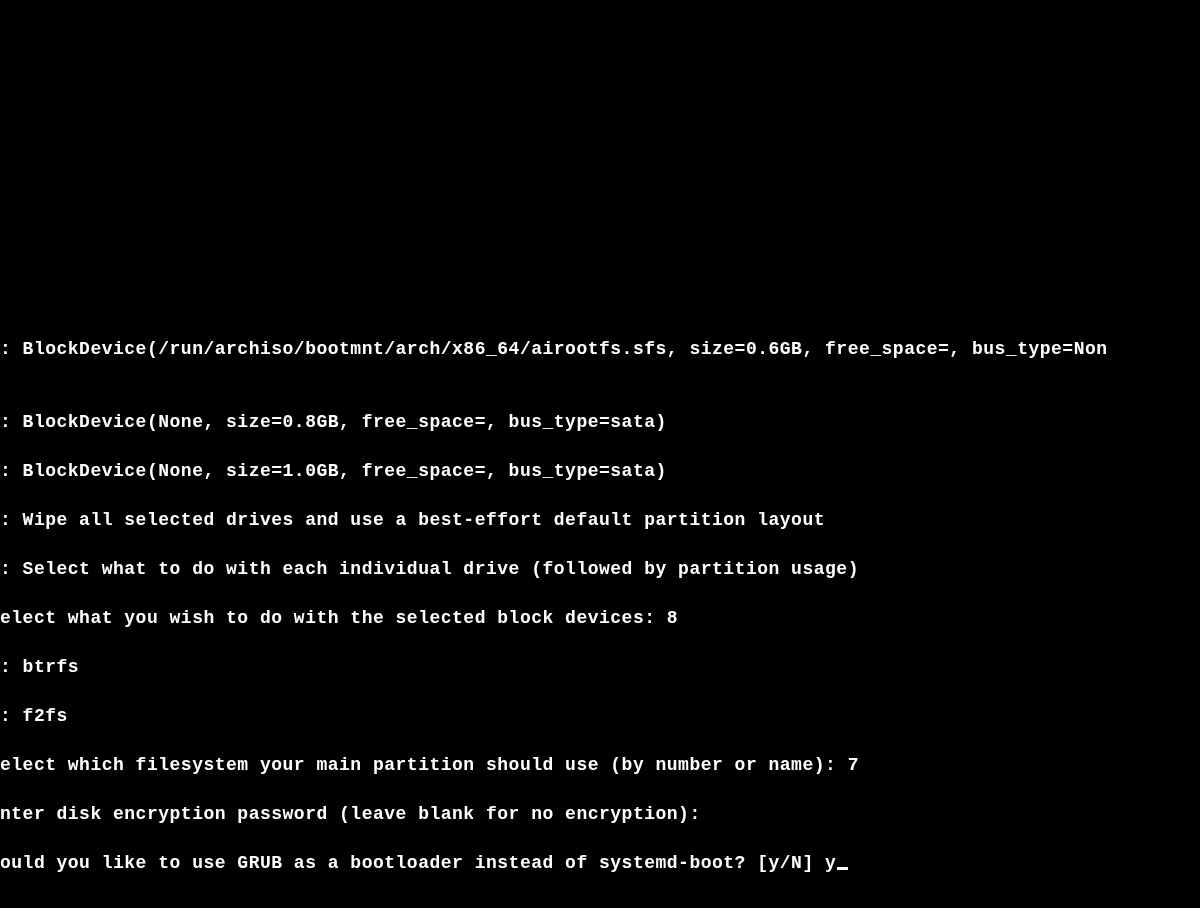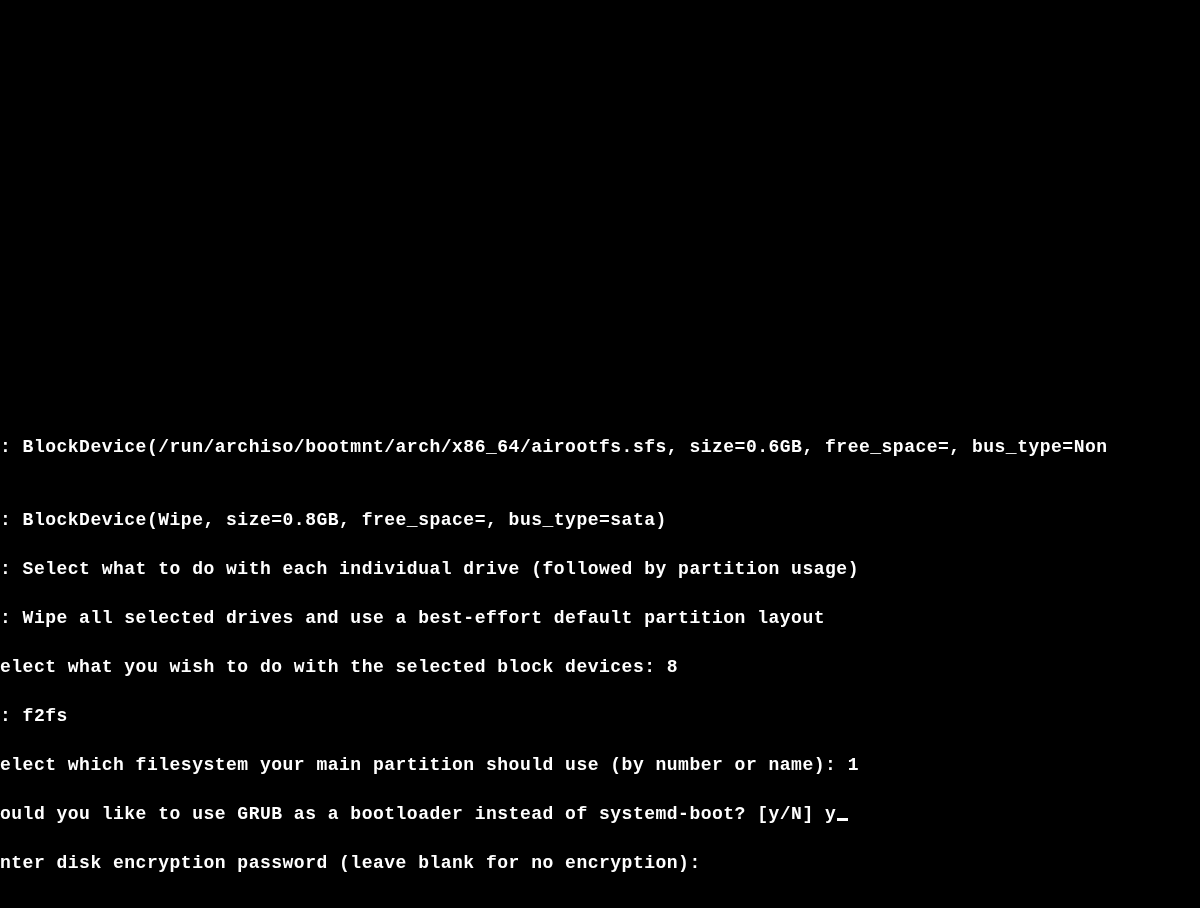--- a/index.html
+++ b/index.html
@@ -43,21 +43,23 @@
     .input-area {
       display: inline;
     }
   </style>
 </head>
 <body>
 
 <div class="terminal-content">
 <span class="line">: BlockDevice(/run/archiso/bootmnt/arch/x86_64/airootfs.sfs, size=0.6GB, free_space=, bus_type=Non</span>
 <span class="line"></span>
-<span class="line">: BlockDevice(Wipe, size=0.8GB, free_space=, bus_type=sata)</span>
+<span class="line">: BlockDevice(None, size=0.8GB, free_space=, bus_type=sata)</span>
+<span class="line">: BlockDevice(None, size=1.0GB, free_space=, bus_type=sata)</span>
+<span class="line">: Wipe all selected drives and use a best-effort default partition layout</span>
 <span class="line">: Select what to do with each individual drive (followed by partition usage)</span>
-<span class="line">: Wipe all selected drives and use a best-effort default partition layout</span>
 <span class="line">elect what you wish to do with the selected block devices: 8</span>
+<span class="line">: btrfs</span>
 <span class="line">: f2fs</span>
-<span class="line">elect which filesystem your main partition should use (by number or name): 1</span>
+<span class="line">elect which filesystem your main partition should use (by number or name): 7</span>
+<span class="line">nter disk encryption password (leave blank for no encryption):</span>
 <span class="line"><span>ould you like to use GRUB as a bootloader instead of systemd-boot? [y/N] </span><span class="input-area">y</span><span class="cursor"></span></span>
-<span class="line">nter disk encryption password (leave blank for no encryption):</span>
 </div>
 
 </body></html>

